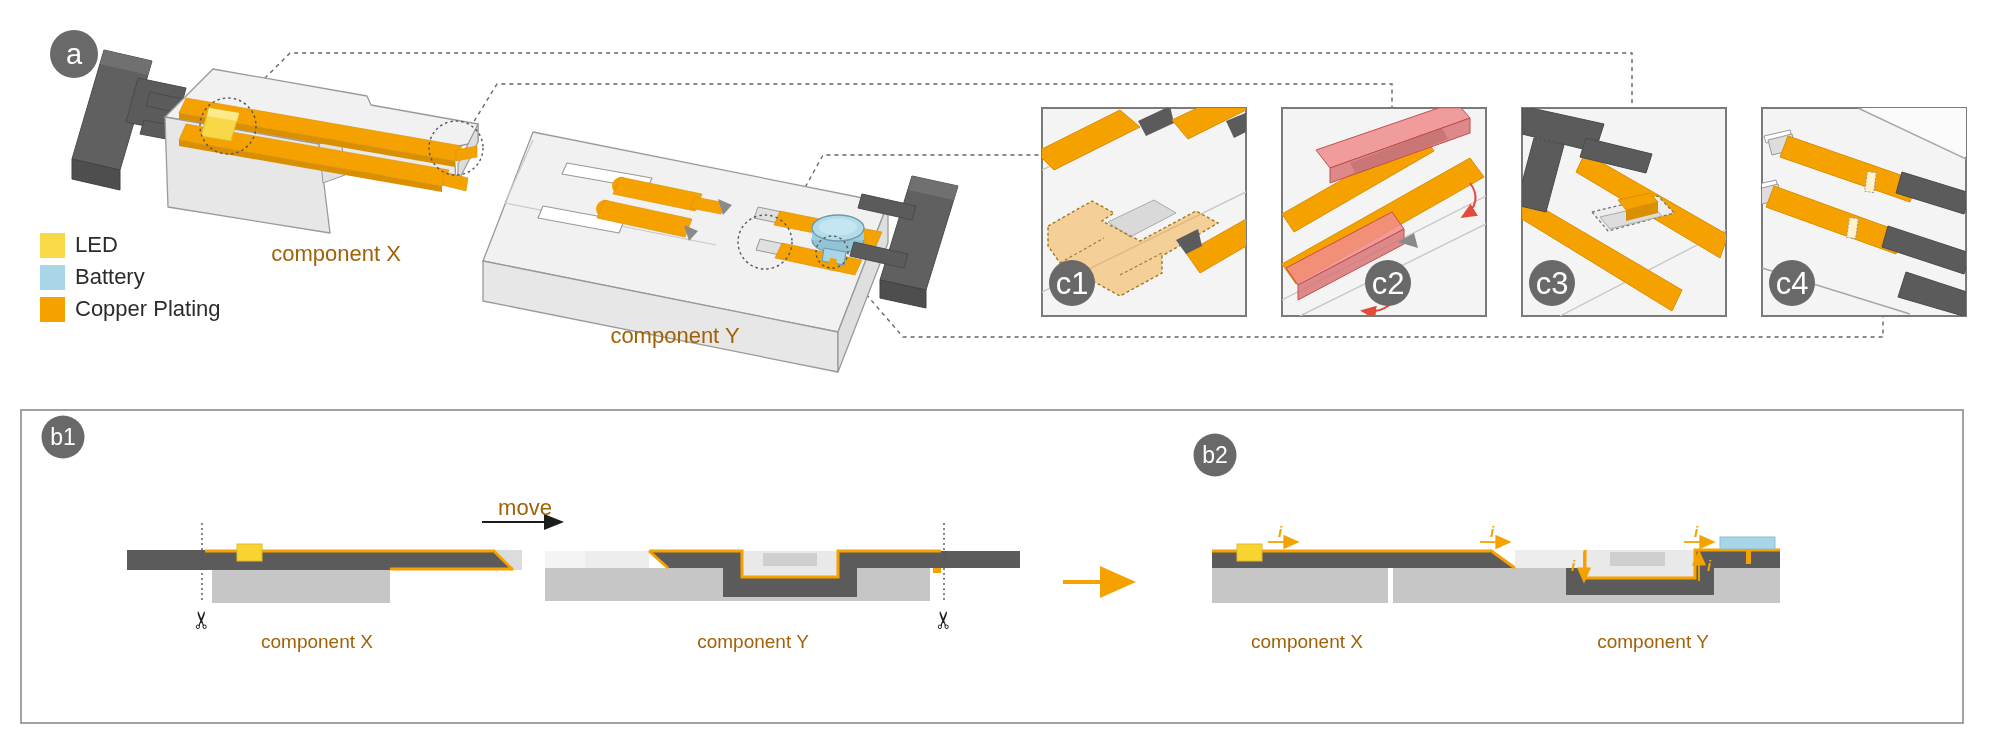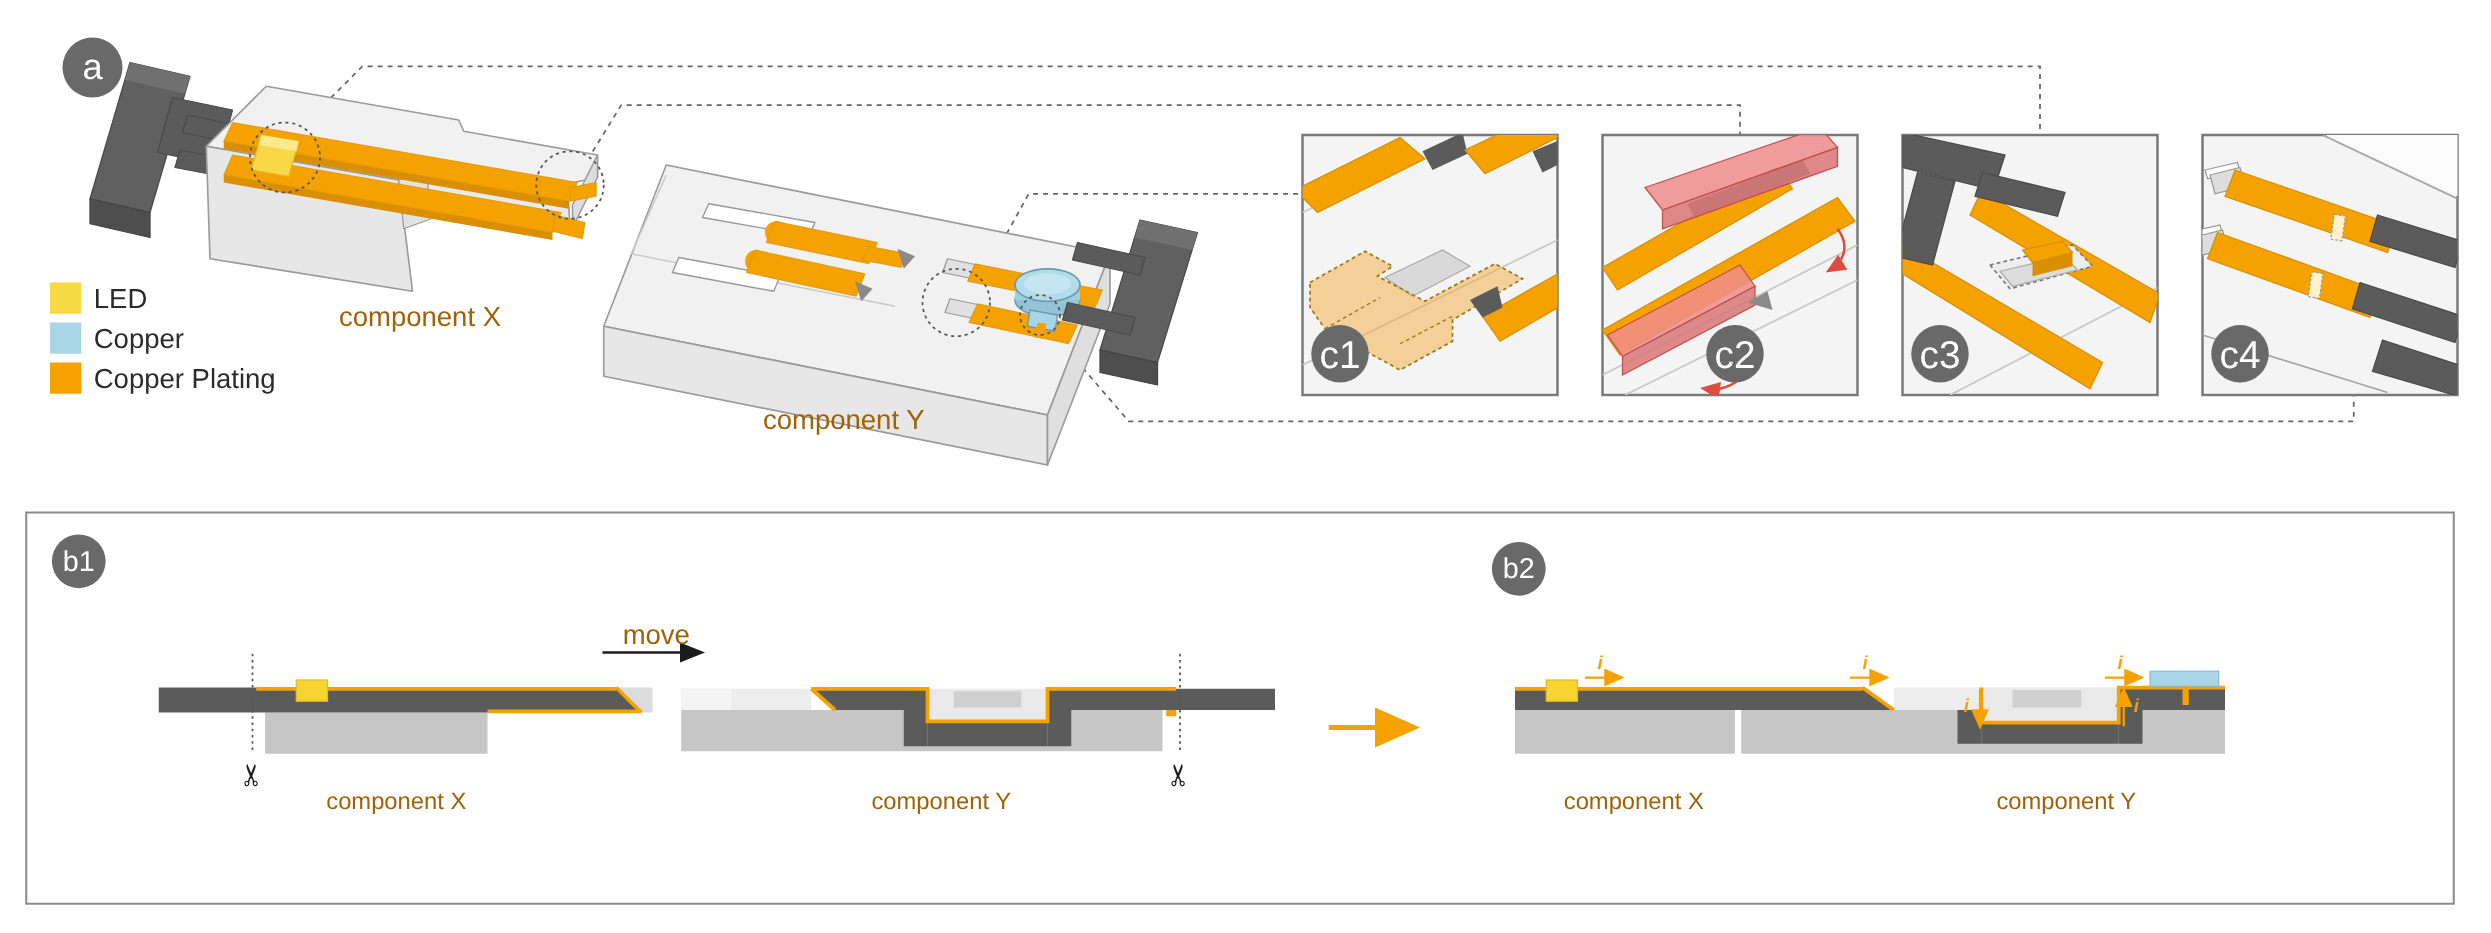--- a/index.html
+++ b/index.html
@@ -17,21 +17,21 @@
   .badge.md{width:43px;height:43px;font-size:23px;}
   .badge.sm{width:46px;height:46px;font-size:31px;}
   .fig-label{
     position:absolute;transform:translate(-50%,-50%);white-space:nowrap;
     color:#a16207;
   }
   .fig-label.top{font-size:22px;}
   .fig-label.bottom{font-size:19px;}
   .move-label{font-size:22px;}
   #legend{position:absolute;left:40px;top:226px;}
-  .legend-row{display:flex;align-items:flex-start;height:32px;}
+  .legend-row{display:flex;align-items:flex-end;height:32px;}
   .legend-swatch{width:25px;height:25px;margin-right:10px;flex:0 0 auto;}
   .legend-label{font-size:22px;color:#2b2b2b;white-space:nowrap;}
   .sw-led{background:#F8D948;}
   .sw-battery{background:#A9D6E6;}
   .sw-copper{background:#F5A201;}
   .sw-pla{background:#6B6B6B;}
   .scissors{
     position:absolute;font-size:24px;color:#1c1c1c;
     transform:translate(-50%,-50%) rotate(-90deg);
   }
@@ -292,37 +292,37 @@
 
 <div class="badge lg" style="left:74px;top:54px;">a</div>
 
 <div id="legend">
   <div class="legend-row">
     <div class="legend-swatch sw-led"></div>
     <div class="legend-label">LED</div>
   </div>
   <div class="legend-row">
     <div class="legend-swatch sw-battery"></div>
-    <div class="legend-label">Copper</div>
+    <div class="legend-label">Battery</div>
   </div>
   <div class="legend-row">
     <div class="legend-swatch sw-copper"></div>
     <div class="legend-label">Copper Plating</div>
   </div>
 </div>
 
 <div class="fig-label top" style="left:336px;top:254px;">component X</div>
 <div class="fig-label top" style="left:675px;top:336px;">component Y</div>
 
 <div class="badge sm" style="left:1072px;top:283px;">c1</div>
 <div class="badge sm" style="left:1388px;top:283px;">c2</div>
 <div class="badge sm" style="left:1552px;top:283px;">c3</div>
 <div class="badge sm" style="left:1792px;top:283px;">c4</div>
 
-<div class="badge md" style="left:63px;top:449px;">b1</div>
+<div class="badge md" style="left:63px;top:437px;">b1</div>
 <div class="badge md" style="left:1215px;top:455px;">b2</div>
 
 <div class="fig-label move-label" style="left:525px;top:508px;">move</div>
 
 <div class="scissors" style="left:202px;top:620px;">✂</div>
 <div class="scissors" style="left:944px;top:620px;">✂</div>
 
 <div class="fig-label bottom" style="left:317px;top:642px;">component X</div>
 <div class="fig-label bottom" style="left:753px;top:642px;">component Y</div>
 <div class="fig-label bottom" style="left:1307px;top:642px;">component X</div>

